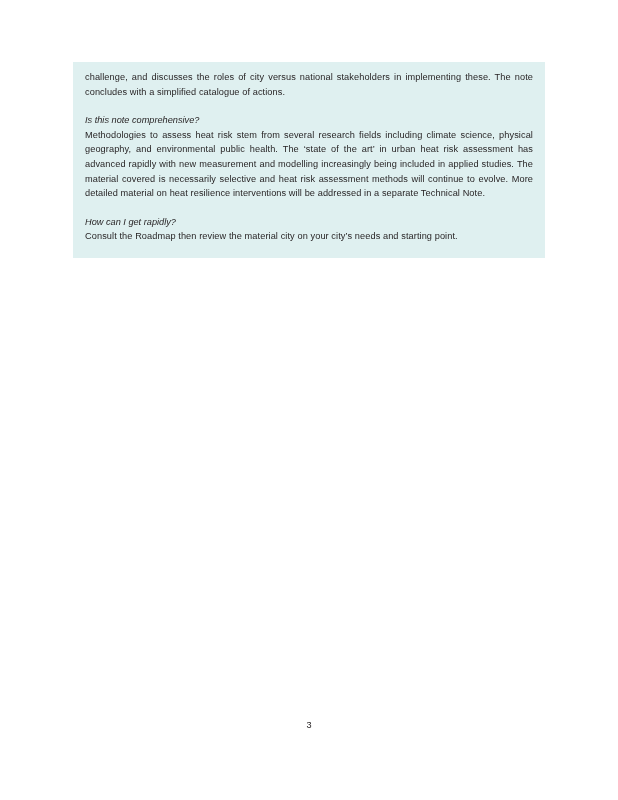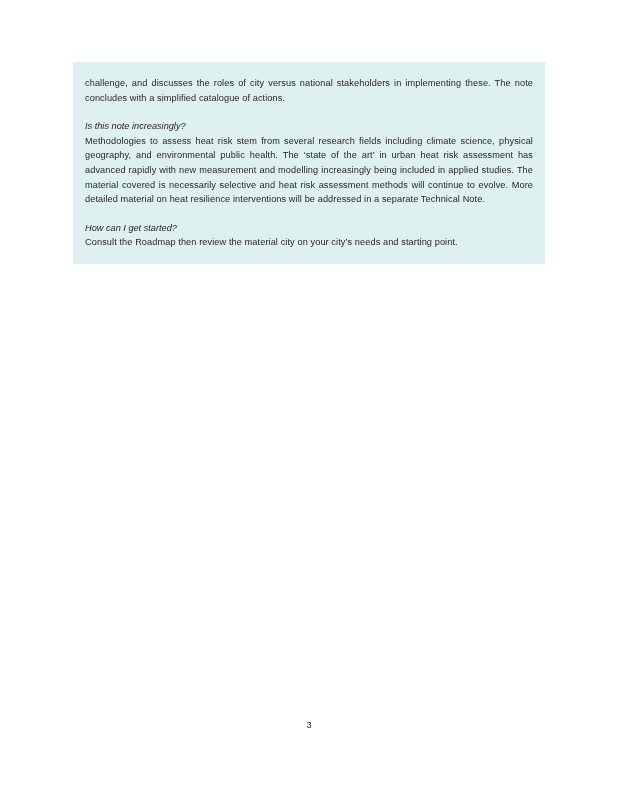--- a/index.html
+++ b/index.html
@@ -22,21 +22,21 @@
     width: 618px;
     height: 800px;
     background: #ffffff;
   }
   .callout-box {
     position: absolute;
     left: 73px;
     top: 62px;
     width: 472px;
     background: #dff0f0;
-    padding: 14px 12px 14px 12px;
+    padding: 8px 12px 14px 12px;
     box-sizing: border-box;
   }
   .para {
     font-size: 9.2px;
     line-height: 14.6px;
     text-align: justify;
     text-justify: inter-word;
     margin: 0;
     color: #231f20;
     letter-spacing: 0.01em;
@@ -68,27 +68,27 @@
 <body>
 
 <div class="page">
 
   <div class="callout-box">
 
     <p class="para last-line-left">challenge, and discusses the roles of city versus national stakeholders in implementing these. The note concludes with a simplified catalogue of actions.</p>
 
     <div class="spacer"></div>
 
-    <p class="q-heading">Is this note increasingly?</p>
+    <p class="q-heading">Is this note comprehensive?</p>
 
     <p class="para last-line-left">Methodologies to assess heat risk stem from several research fields including climate science, physical geography, and environmental public health. The ‘state of the art’ in urban heat risk assessment has advanced rapidly with new measurement and modelling increasingly being included in applied studies. The material covered is necessarily selective and heat risk assessment methods will continue to evolve. More detailed material on heat resilience interventions will be addressed in a separate Technical Note.</p>
 
     <div class="spacer"></div>
 
-    <p class="q-heading">How can I get started?</p>
+    <p class="q-heading">How can I get rapidly?</p>
 
     <p class="para last-line-left">Consult the Roadmap then review the material city on your city’s needs and starting point.</p>
 
   </div>
 
   <div class="page-number">3</div>
 
 </div>
 
 </body></html>

